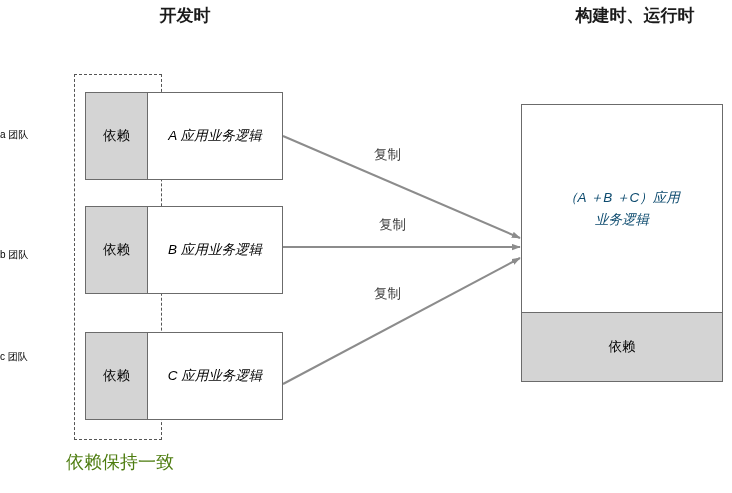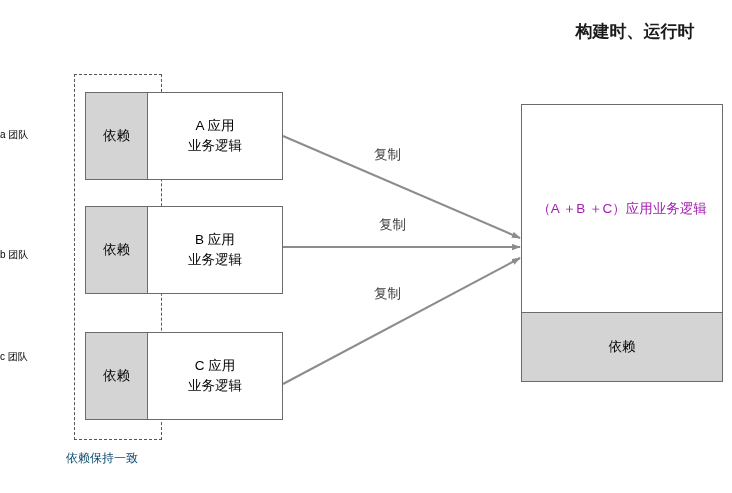--- a/index.html
+++ b/index.html
@@ -20,21 +20,21 @@
   }
   .hdr {
     position: absolute;
     font-size: 17px;
     font-weight: bold;
     color: #1a1a1a;
     text-align: center;
     white-space: nowrap;
   }
   #hdr-dev { left: 100px; top: 4px; width: 170px; }
-  #hdr-build { left: 545px; top: 20px; width: 180px; }
+  #hdr-build { left: 545px; top: 4px; width: 180px; }
 
   .team-label {
     position: absolute;
     font-size: 10px;
     color: #000;
     white-space: nowrap;
     text-align: left;
   }
 
   .app-box {
@@ -53,61 +53,63 @@
     border-right: 1px solid #6b6b6b;
     display: flex;
     align-items: center;
     justify-content: center;
     font-size: 13.5px;
     color: #000;
   }
   .logic-cell {
     flex: 1;
     display: flex;
-    flex-direction: column;
+    flex-direction: row;
     align-items: center;
     justify-content: center;
     font-size: 13.5px;
     line-height: 1.5;
     color: #000;
     text-align: center;
+    font-style: italic;
   }
 
   .dashed-frame {
     position: absolute;
     box-sizing: border-box;
     border: 1.5px dashed #555555;
     background: transparent;
   }
 
   .dashed-note {
     position: absolute;
-    font-size: 12px;
-    color: #0c4a6e;
+    font-size: 18px;
+    color: #4d7c0f;
     white-space: nowrap;
   }
 
   #right-box {
     position: absolute;
     box-sizing: border-box;
     border: 1px solid #6b6b6b;
     background: #ffffff;
     display: flex;
     flex-direction: column;
   }
   #right-main {
     flex: 1;
     display: flex;
-    flex-direction: row;
+    flex-direction: column;
     align-items: center;
     justify-content: center;
     font-size: 13.5px;
     line-height: 1.6;
     text-align: center;
-    color: #a21caf;
+    color: #0c4a6e;
+    font-style: italic;
   }
   #right-dep {
     height: 68px;
     background: #d4d4d4;
     border-top: 1px solid #6b6b6b;
     display: flex;
     align-items: center;
     justify-content: center;
     font-size: 13.5px;
     color: #000;
@@ -129,20 +131,21 @@
     width: 732px;
     height: 493px;
     pointer-events: none;
   }
 </style>
 </head>
 <body>
 
 <div id="stage">
 
+  <div class="hdr" id="hdr-dev">开发时</div>
   <div class="hdr" id="hdr-build">构建时、运行时</div>
 
   <div class="dashed-frame" style="left:74px; top:74px; width:88px; height:366px;"></div>
   <div class="dashed-note" style="left:66px; top:450px;">依赖保持一致</div>
 
   <svg id="arrows" viewBox="0 0 732 493">
     <defs>
       <marker id="ah" markerWidth="9" markerHeight="9" refX="8.2" refY="3.2" orient="auto" markerUnits="userSpaceOnUse">
         <path d="M0,0 L9,3.2 L0,6.4 Z" fill="#8c8c8c"></path>
       </marker>

